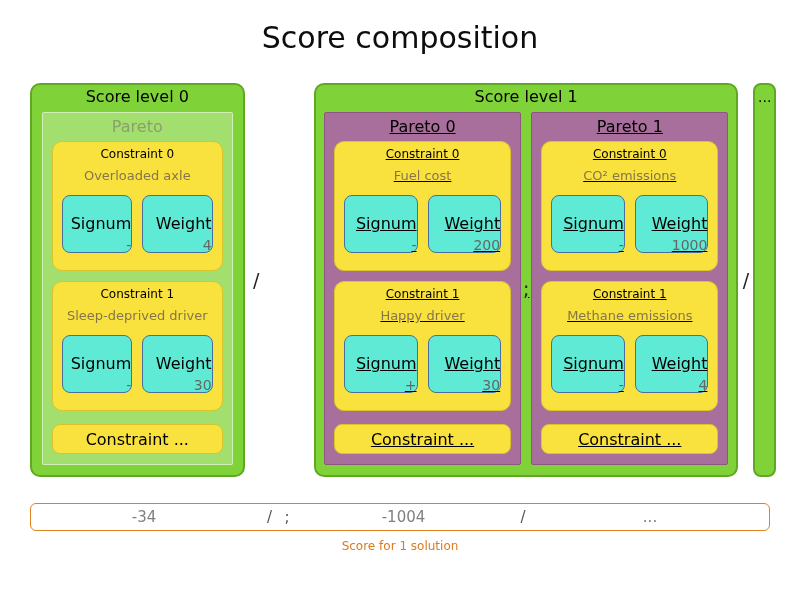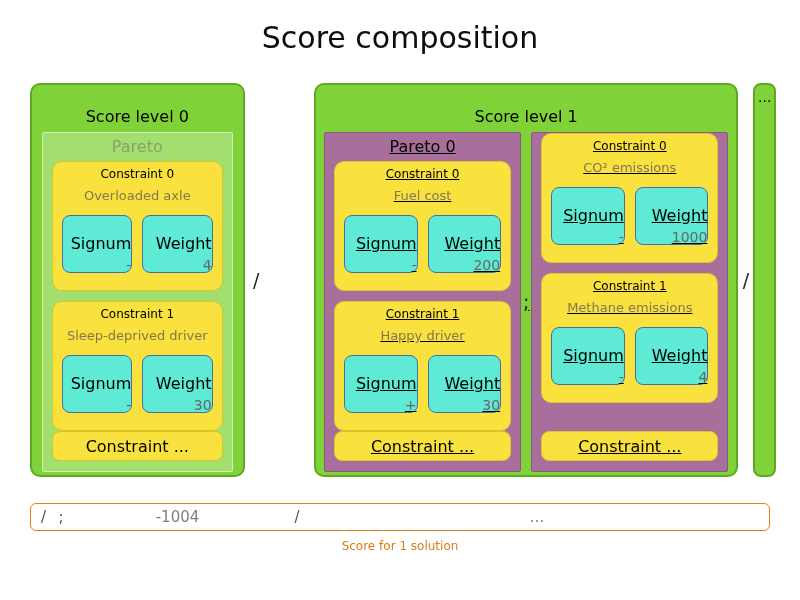--- a/index.html
+++ b/index.html
@@ -15,21 +15,21 @@
   .subtitle { text-align: center; font-size: 13px; margin-top: 16px; color: #7a2e1a; }
 
   .main-row { display: flex; margin: 28px 24px 0 30px; height: 394px; }
 
   .score-level {
     background: #7fd338; border: 2px solid #5fa821; border-radius: 10px;
     display: flex; flex-direction: column; padding: 0 10px 10px;
   }
   .level0 { width: 228px; }
   .level1 { width: 453px; padding: 0 8px 10px; margin-left: 46px; }
-  .level-label { text-align: center; font-size: 16px; padding: 22px 0 6px; color: #000; }
+  .level-label { text-align: center; font-size: 16px; padding: 2px 0 6px; color: #000; }
 
   .sep { display: flex; align-items: center; justify-content: center; font-size: 19px; color: #222; }
   .sep-wide { width: 25px; }
   .sep-narrow { width: 16px; }
 
   .groups-row { display: flex; flex: 1; text-decoration: underline; }
   .group { border-radius: 2px; display: flex; flex-direction: column; padding: 0 9px 10px; flex: 1; }
   .group-faded { background: rgba(255,255,255,0.28); border: 1px solid rgba(255,255,255,0.5); }
   .group-purple { background: #a86f9d; border: 1px solid #8c5781; }
   .group-label { text-align: center; font-size: 16px; padding: 4px 0 5px; color: #000; }
@@ -159,20 +159,21 @@
               </div>
             </div>
           </div>
 
           <div class="constraint-more">Constraint ...</div>
         </div>
 
         <div class="group-sep">;</div>
 
         <div class="group group-purple">
+          <div class="group-label">Pareto 1</div>
 
           <div class="constraint">
             <div class="constraint-title">Constraint 0</div>
             <div class="constraint-desc">CO² emissions</div>
             <div class="blue-row">
               <div class="blue-box">
                 <div class="blue-label">Signum</div>
                 <div class="blue-value">-</div>
               </div>
               <div class="blue-box">
@@ -205,20 +206,21 @@
 
     <div class="sep sep-narrow">/</div>
 
     <div class="more-column">
       <div class="more-label">...</div>
     </div>
 
   </div>
 
   <div class="score-bar">
+    <div class="bar-cell w226">-34</div>
     <div class="bar-cell w25 bar-sep">/</div>
     <div class="bar-cell w10 bar-sep">;</div>
     <div class="bar-cell w223">-1004</div>
     <div class="bar-cell w16 bar-sep">/</div>
     <div class="bar-cell grow">...</div>
   </div>
 
   <div class="score-caption">Score for 1 solution</div>
 
 </div>

